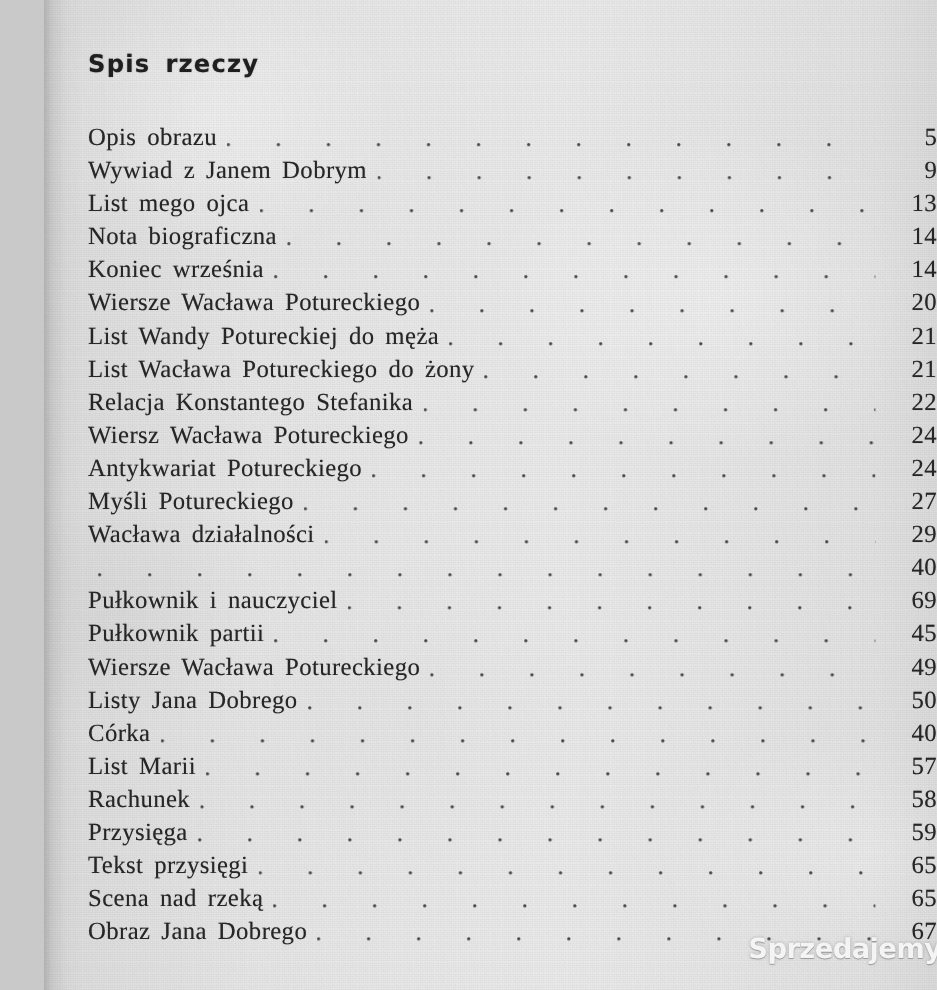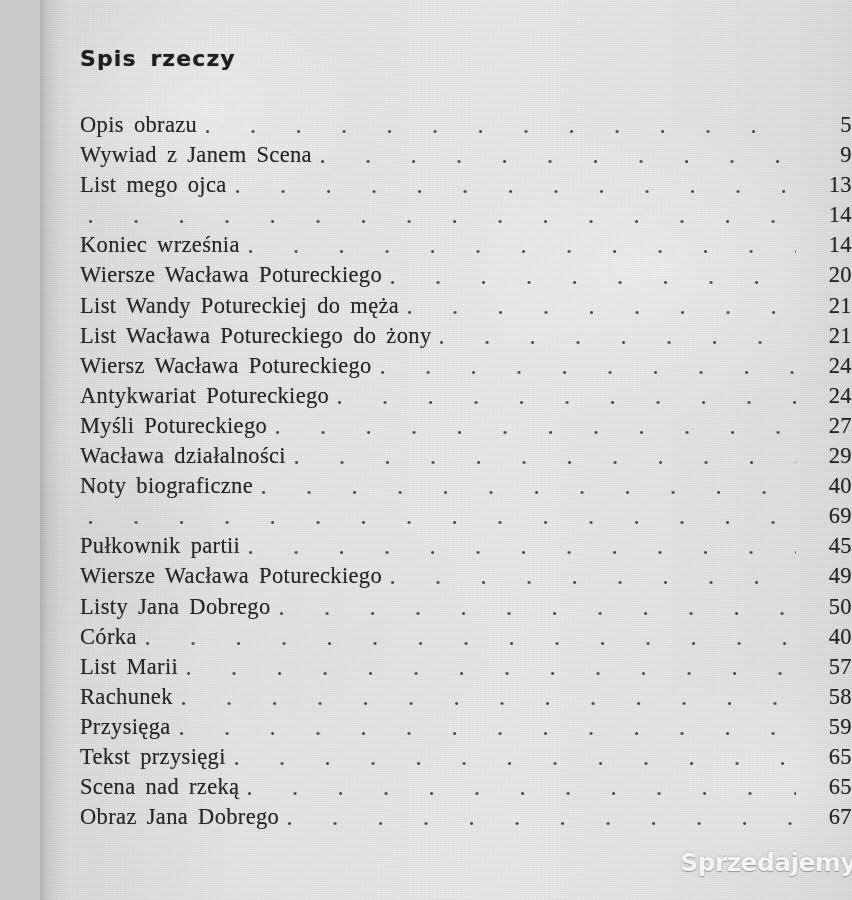--- a/index.html
+++ b/index.html
@@ -175,30 +175,31 @@
 
   <div id="toc-title">Spis rzeczy</div>
 
   <div id="toc-list">
       <div class="toc-row">
         <span class="toc-label">Opis  obrazu</span>
         <span class="toc-leader"></span>
         <span class="toc-page">5</span>
       </div>
       <div class="toc-row">
-        <span class="toc-label">Wywiad z Janem Scena</span>
+        <span class="toc-label">Wywiad z Janem Dobrym</span>
         <span class="toc-leader"></span>
         <span class="toc-page">9</span>
       </div>
       <div class="toc-row">
         <span class="toc-label">List mego ojca</span>
         <span class="toc-leader"></span>
         <span class="toc-page">13</span>
       </div>
       <div class="toc-row">
+        <span class="toc-label">Nota  biograficzna</span>
         <span class="toc-leader"></span>
         <span class="toc-page">14</span>
       </div>
       <div class="toc-row">
         <span class="toc-label">Koniec  września</span>
         <span class="toc-leader"></span>
         <span class="toc-page">14</span>
       </div>
       <div class="toc-row">
         <span class="toc-label">Wiersze Wacława  Potureckiego</span>
@@ -209,45 +210,50 @@
         <span class="toc-label">List Wandy Potureckiej do męża</span>
         <span class="toc-leader"></span>
         <span class="toc-page">21</span>
       </div>
       <div class="toc-row">
         <span class="toc-label">List Wacława Potureckiego do żony</span>
         <span class="toc-leader"></span>
         <span class="toc-page">21</span>
       </div>
       <div class="toc-row">
+        <span class="toc-label">Relacja  Konstantego  Stefanika</span>
+        <span class="toc-leader"></span>
+        <span class="toc-page">22</span>
+      </div>
+      <div class="toc-row">
         <span class="toc-label">Wiersz  Wacława  Potureckiego</span>
         <span class="toc-leader"></span>
         <span class="toc-page">24</span>
       </div>
       <div class="toc-row">
         <span class="toc-label">Antykwariat  Potureckiego</span>
         <span class="toc-leader"></span>
         <span class="toc-page">24</span>
       </div>
       <div class="toc-row">
         <span class="toc-label">Myśli  Potureckiego</span>
         <span class="toc-leader"></span>
         <span class="toc-page">27</span>
       </div>
       <div class="toc-row">
         <span class="toc-label">Wacława  działalności</span>
         <span class="toc-leader"></span>
         <span class="toc-page">29</span>
       </div>
       <div class="toc-row">
-        <span class="toc-label">Noty  biograficzne</span>
         <span class="toc-leader"></span>
         <span class="toc-page">40</span>
       </div>
       <div class="toc-row">
+        <span class="toc-label">Pułkownik i nauczyciel</span>
         <span class="toc-leader"></span>
         <span class="toc-page">69</span>
       </div>
       <div class="toc-row">
         <span class="toc-label">Pułkownik  partii</span>
         <span class="toc-leader"></span>
         <span class="toc-page">45</span>
       </div>
       <div class="toc-row">
         <span class="toc-label">Wiersze Wacława  Potureckiego</span>

